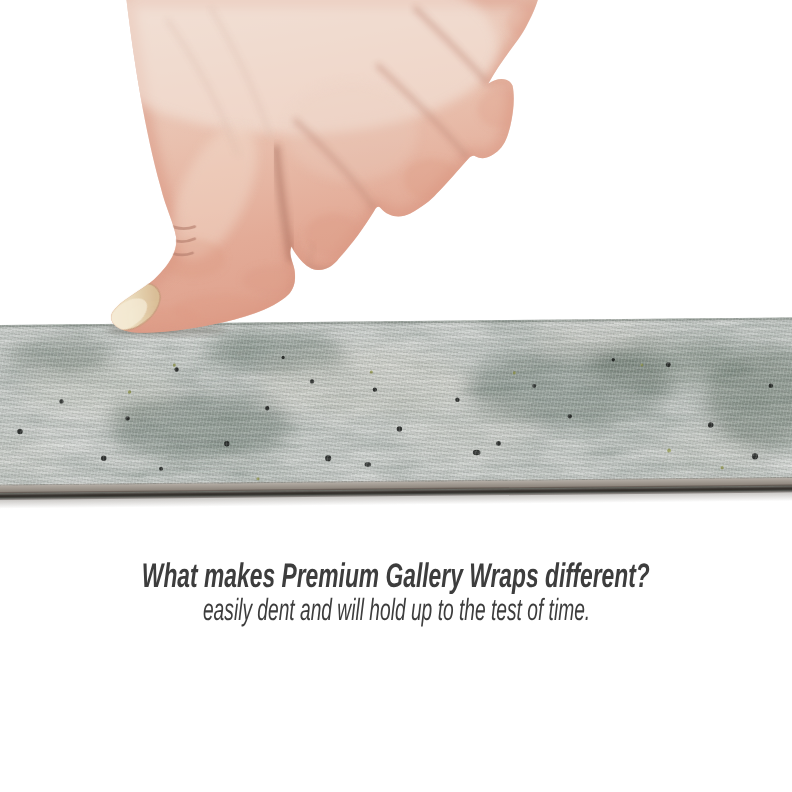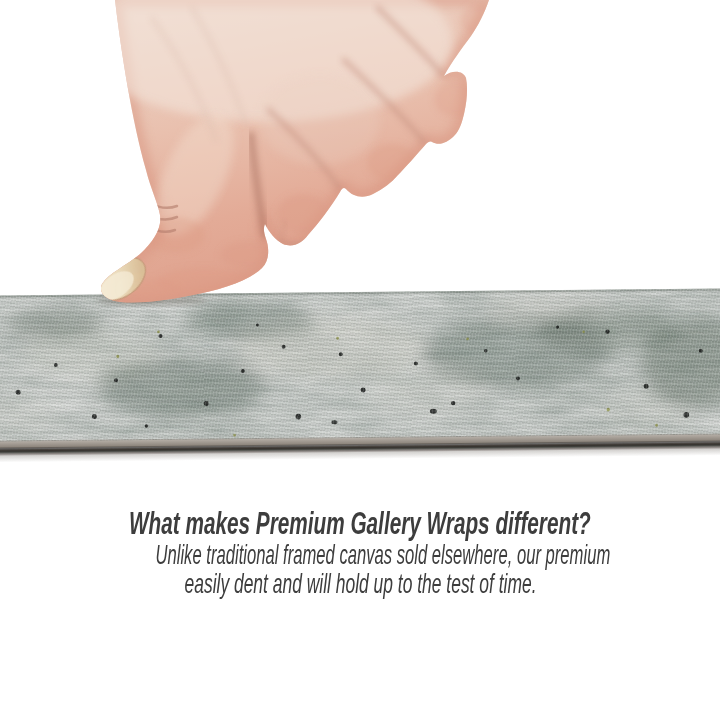--- a/index.html
+++ b/index.html
@@ -248,20 +248,17 @@
         <ellipse cx="114" cy="282" rx="19" ry="11" fill="#f6eeda" opacity="0.7"></ellipse>
       </g>
     </g>
   </svg>
 
   <div class="copy">
     <div class="head-row">
       <span class="headline" style="transform: scaleX(0.669565);">What makes Premium Gallery Wraps different?</span>
     </div>
     <div class="line-row">
-      <span class="bodyline" style="transform: scaleX(0.593995);">Unlike traditional framed canvas sold elsewhere, our premium</span>
-    </div>
-    <div class="line-row">
       <span class="bodyline" style="transform: scaleX(0.623009);">easily dent and will hold up to the test of time.</span>
     </div>
   </div>
 
 </div>
 
 </body></html>

